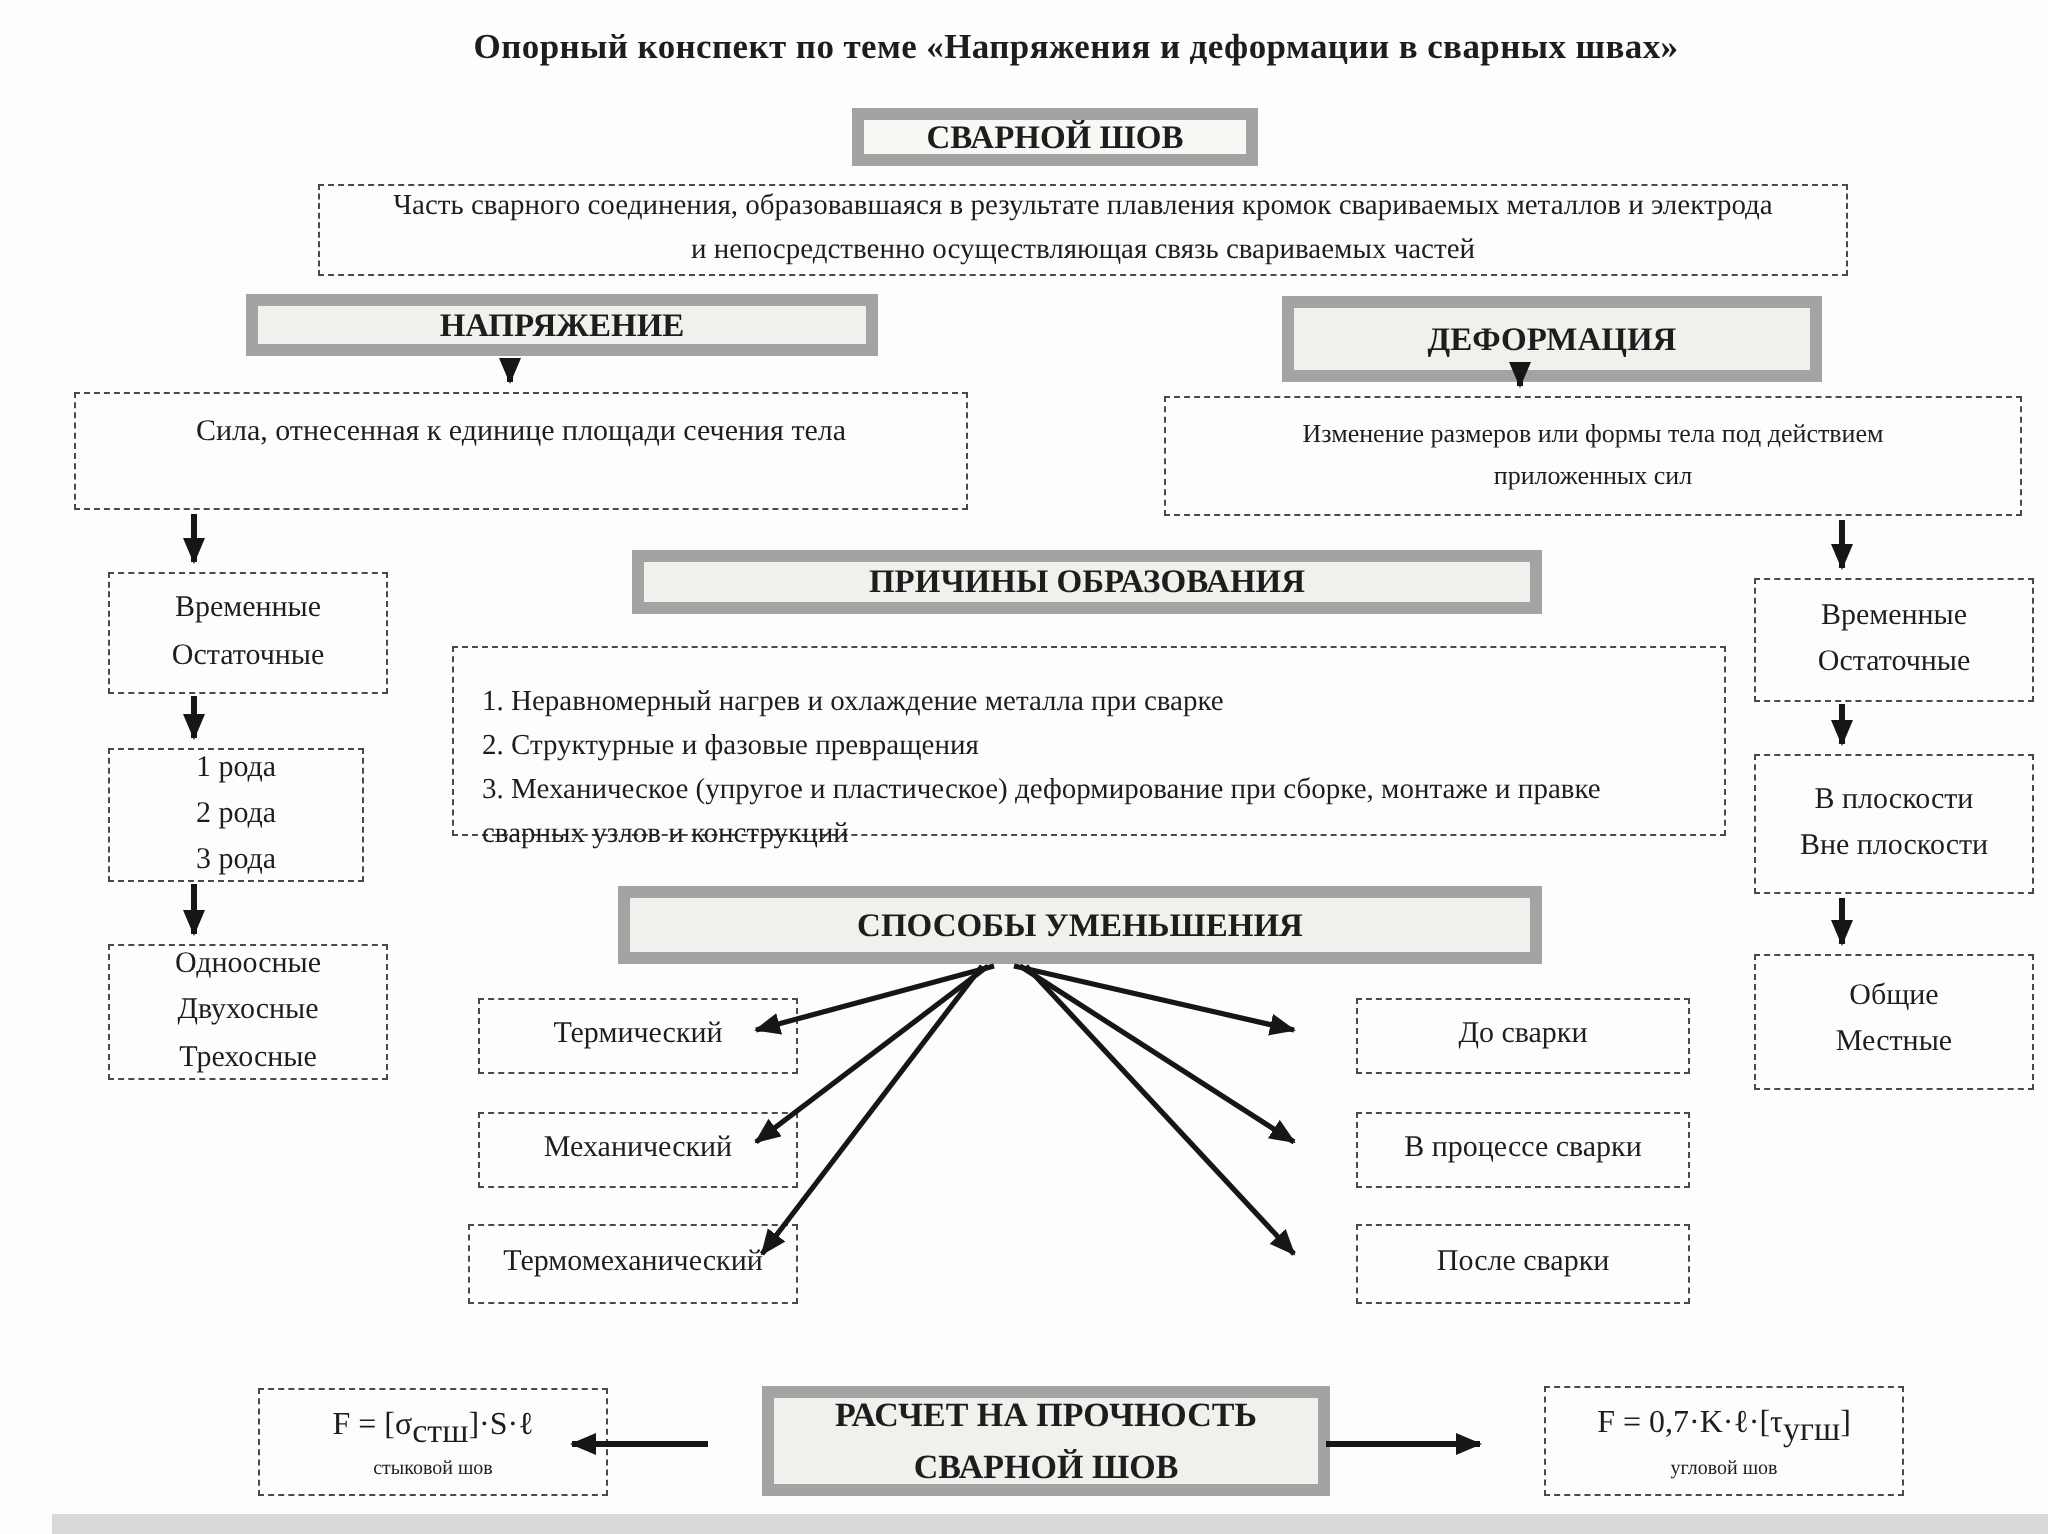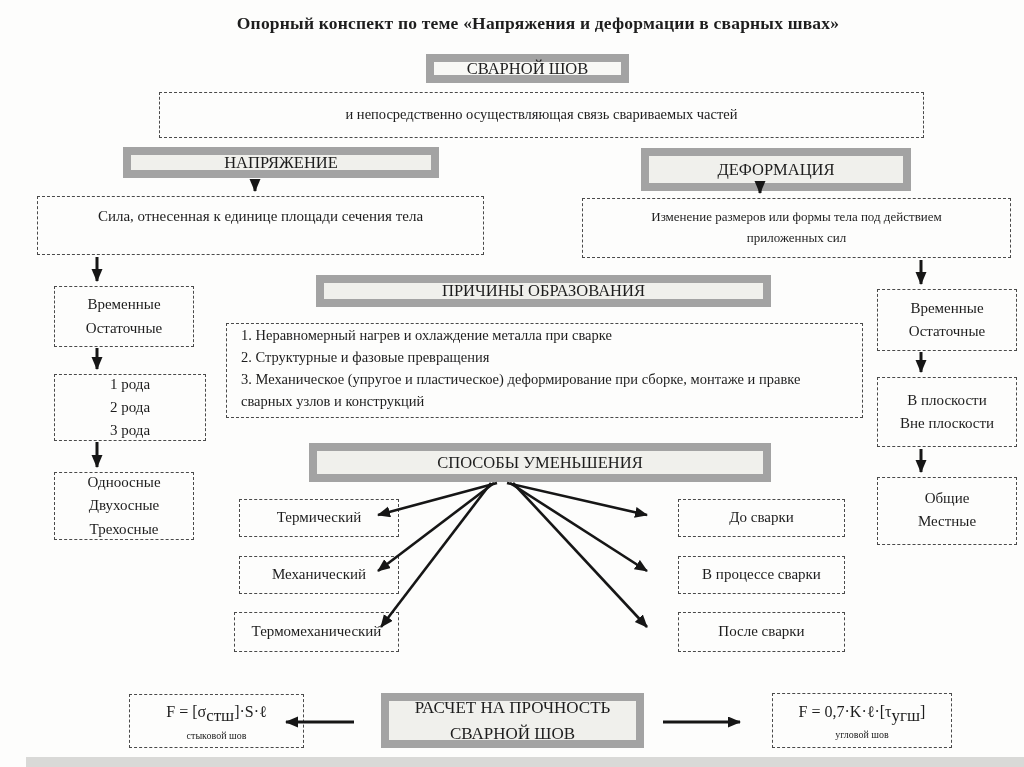--- a/index.html
+++ b/index.html
@@ -7,35 +7,35 @@
     position:relative;width:1024px;height:767px;overflow:hidden;
     background:#fdfdfc;color:#1d1d1d;
     font-family:"Liberation Serif","DejaVu Serif",serif;
   }
   .abs{position:absolute;box-sizing:border-box;margin-left:26px;}
   .title{
     left:0;top:13px;width:1024px;text-align:center;
     font-size:17.5px;font-weight:bold;letter-spacing:.2px;
   }
   .solid{
-    border:8px solid #a3a3a3;background:#f0f0ec;
+    border:6px solid #a3a3a3;background:#f0f0ec;
     display:flex;align-items:center;justify-content:center;
-    font-weight:normal;text-align:center;
+    font-weight:bold;text-align:center;
   }
   .solid.light{background:#f8f8f5;}
   .dashed{
     border:1px dashed #4a4a4a;background:transparent;
     display:flex;flex-direction:column;align-items:center;justify-content:center;
     text-align:center;font-size:15px;line-height:1.55;
   }
   .dashed.toptext{justify-content:flex-start;padding-top:8px;}
   .hdr{font-size:16.5px;}
   .causes-body{
     align-items:flex-start;justify-content:flex-start;text-align:left;
-    padding:0 14px;font-size:14.5px;line-height:1.52;
+    padding:16px 14px;font-size:14.5px;line-height:1.52;
   }
   .causes-body div{width:100%;}
   .two-line{line-height:1.6;}
   .calc-box{flex-direction:column;font-size:17px;line-height:1.5;}
   .formula{font-size:16px;line-height:1.45;}
   .formula sub{font-size:17px;}
   .f-label{font-size:10px;line-height:1.3;}
   svg.arrows{position:absolute;left:0;top:0;z-index:5;pointer-events:none;}
   .bottom-bar{left:0;top:757px;width:1024px;height:10px;background:#d9d9d7;}
 </style>
@@ -71,20 +71,21 @@
       <line x1="513" y1="483" x2="647" y2="627"></line>
     </g>
   </svg>
 
   <div class="abs title">Опорный конспект по теме «Напряжения и деформации в сварных швах»</div>
 
   <div class="abs solid light hdr" style="left:400px;top:54px;width:203px;height:29px;">
     <span>СВАРНОЙ ШОВ</span>
   </div>
   <div class="abs dashed" style="left:133px;top:92px;width:765px;height:46px;font-size:14.5px;line-height:1.5;">
+    <div>Часть сварного соединения, образовавшаяся в результате плавления кромок свариваемых металлов и электрода</div>
     <div>и непосредственно осуществляющая связь свариваемых частей</div>
   </div>
 
   <div class="abs solid hdr" style="left:97px;top:147px;width:316px;height:31px;">
     <span>НАПРЯЖЕНИЕ</span>
   </div>
   <div class="abs solid hdr" style="left:615px;top:148px;width:270px;height:43px;">
     <span>ДЕФОРМАЦИЯ</span>
   </div>
 
@@ -93,21 +94,21 @@
   </div>
   <div class="abs dashed two-line" style="left:556px;top:198px;width:429px;height:60px;font-size:13px;">
     <div>Изменение размеров или формы тела под действием</div>
     <div>приложенных сил</div>
   </div>
 
   <div class="abs dashed" style="left:28px;top:286px;width:140px;height:61px;">
     <div>Временные</div>
     <div>Остаточные</div>
   </div>
-  <div class="abs dashed" style="left:28px;top:374px;width:152px;height:67px;">
+  <div class="abs dashed" style="left:28px;top:374px;width:128px;height:67px;">
     <div>1 рода</div>
     <div>2 рода</div>
     <div>3 рода</div>
   </div>
   <div class="abs dashed" style="left:28px;top:472px;width:140px;height:68px;">
     <div>Одноосные</div>
     <div>Двухосные</div>
     <div>Трехосные</div>
   </div>
 
@@ -150,21 +151,21 @@
   <div class="abs dashed" style="left:652px;top:499px;width:167px;height:38px;">
     <span>До сварки</span>
   </div>
   <div class="abs dashed" style="left:652px;top:556px;width:167px;height:38px;">
     <span>В процессе сварки</span>
   </div>
   <div class="abs dashed" style="left:652px;top:612px;width:167px;height:40px;">
     <span>После сварки</span>
   </div>
 
-  <div class="abs solid calc-box" style="left:355px;top:693px;width:263px;height:55px;">
+  <div class="abs solid calc-box" style="left:355px;top:693px;width:284px;height:55px;">
     <div>РАСЧЕТ НА ПРОЧНОСТЬ</div>
     <div>СВАРНОЙ ШОВ</div>
   </div>
 
   <div class="abs dashed" style="left:103px;top:694px;width:175px;height:54px;">
     <div class="formula">
       <span>F = [σ</span><sub>стш</sub><span>]·S·ℓ</span>
     </div>
     <div class="f-label">стыковой шов</div>
   </div>

